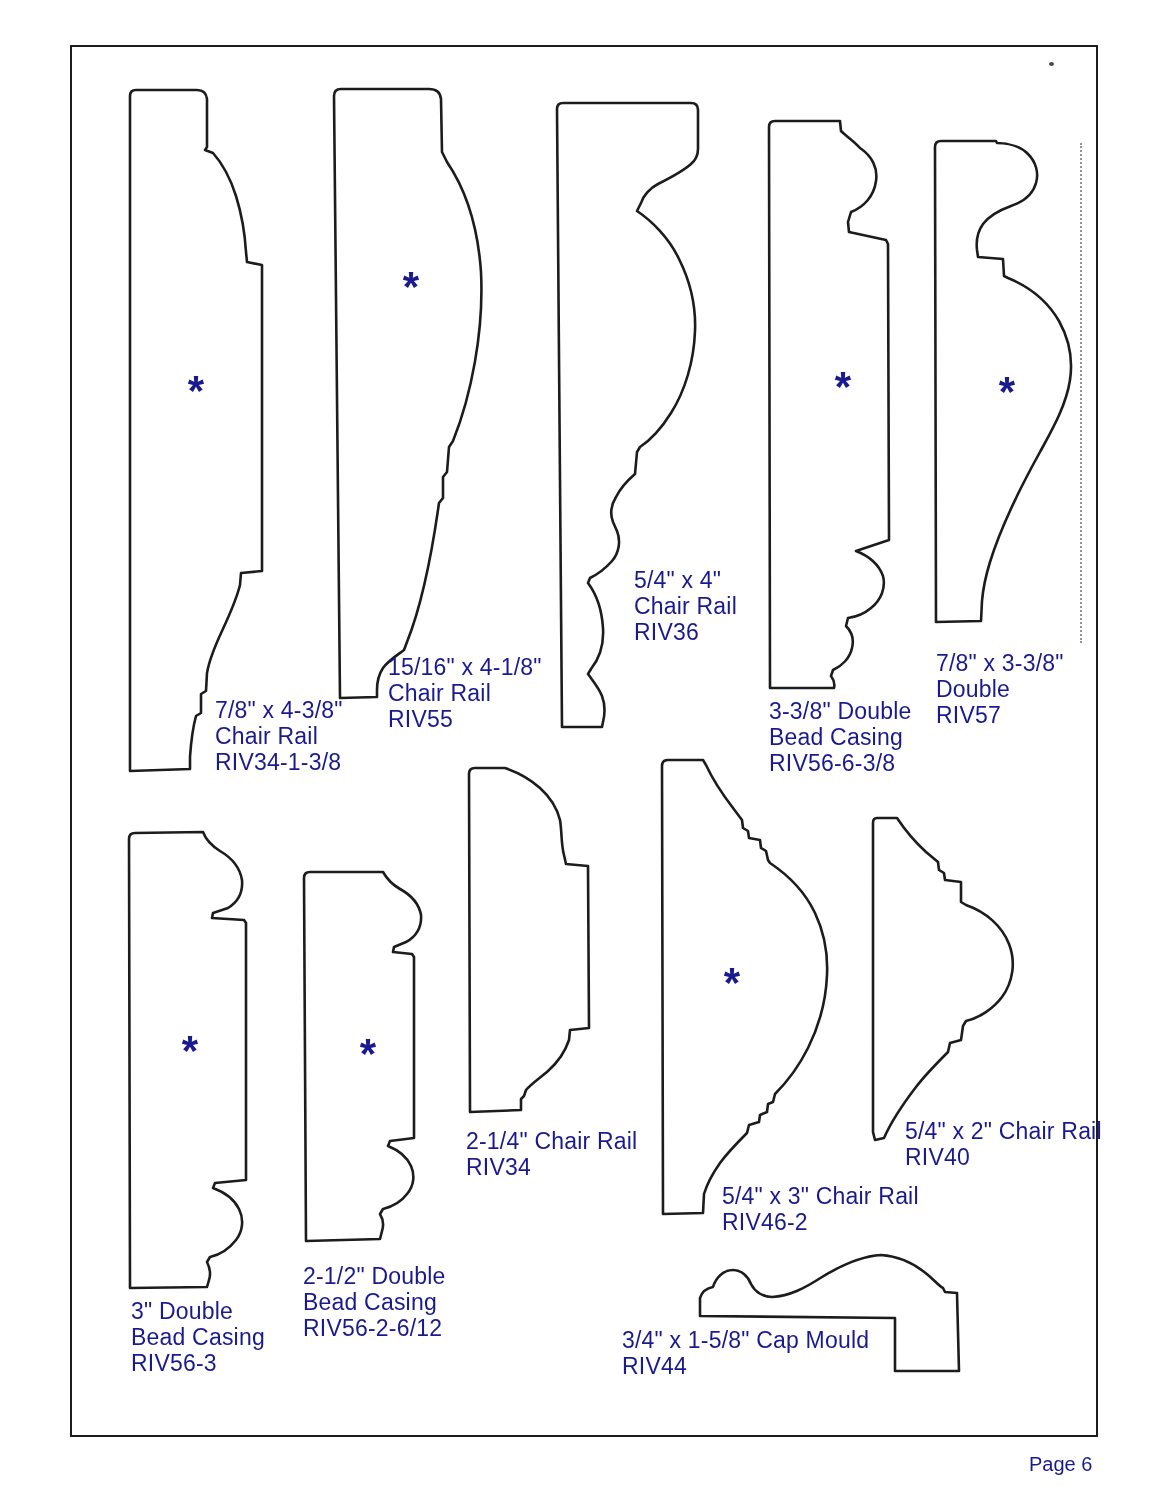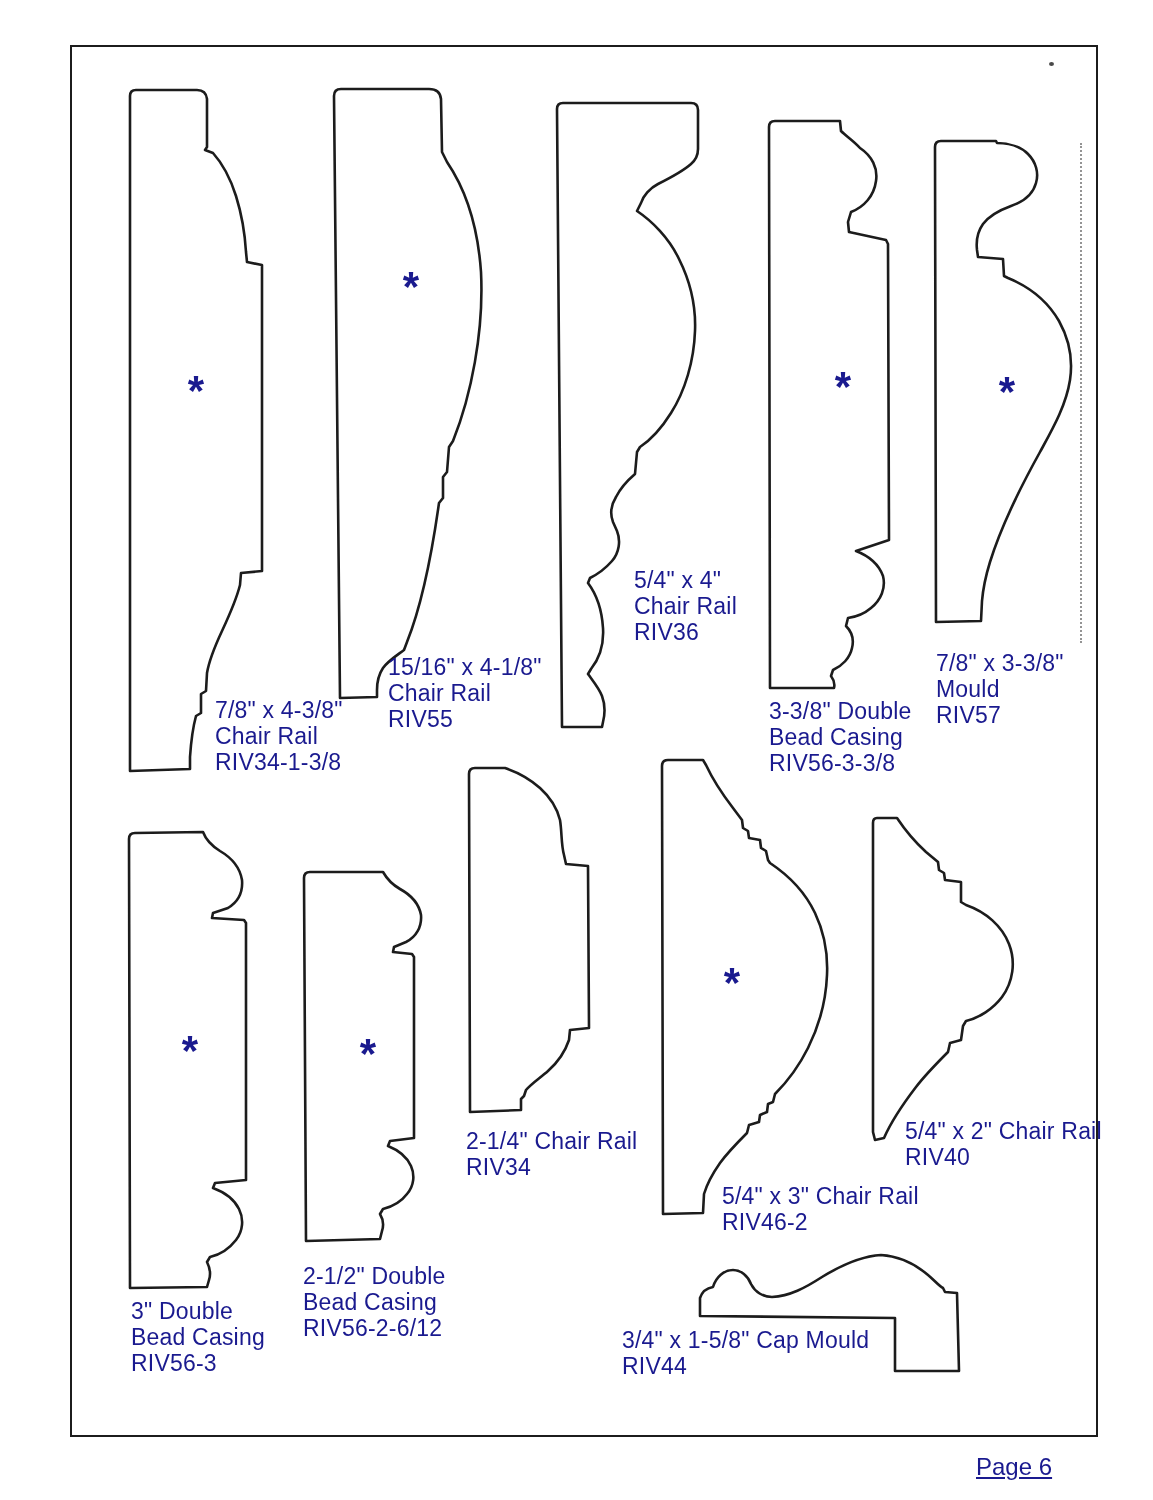--- a/index.html
+++ b/index.html
@@ -20,22 +20,22 @@
   }
   .label {
     position:absolute; color:var(--txt,#1a1a8f);
     font-size:23px; line-height:1.14; letter-spacing:0.2px; white-space:nowrap;
   }
   .asterisk {
     position:absolute; transform:translate(-50%,-54%);
     color:var(--txt,#1a1a8f); font-size:42px; font-weight:bold; line-height:1;
   }
   .page-number {
-    position:absolute; left:976px; top:1453px;
-    color:var(--txt,#1a1a8f); font-size:24px;text-decoration:underline;
+    position:absolute; left:1029px; top:1453px;
+    color:var(--txt,#1a1a8f); font-size:20px;
   }
   .scan-speck {
     position:absolute; left:1049px; top:62px; width:5px; height:4px;
     background:var(--ink,#1c1c1c); border-radius:50%; opacity:.8;
   }
   .scan-artifact-line {
     position:absolute; left:1080px; top:143px; height:500px; width:0;
     border-left:2px dotted rgba(60,60,60,.55);
   }
 </style>
@@ -138,25 +138,25 @@
     <div>RIV55</div>
   </div>
   <div class="label" style="left:634px; top:567px">
     <div>5/4" x 4"</div>
     <div>Chair Rail</div>
     <div>RIV36</div>
   </div>
   <div class="label" style="left:769px; top:698px">
     <div>3-3/8" Double</div>
     <div>Bead Casing</div>
-    <div>RIV56-3-3/8</div>
+    <div>RIV56-6-3/8</div>
   </div>
   <div class="label" style="left:936px; top:650px">
     <div>7/8" x 3-3/8"</div>
-    <div>Mould</div>
+    <div>Double</div>
     <div>RIV57</div>
   </div>
   <div class="label" style="left:131px; top:1298px">
     <div>3" Double</div>
     <div>Bead Casing</div>
     <div>RIV56-3</div>
   </div>
   <div class="label" style="left:303px; top:1263px">
     <div>2-1/2" Double</div>
     <div>Bead Casing</div>

